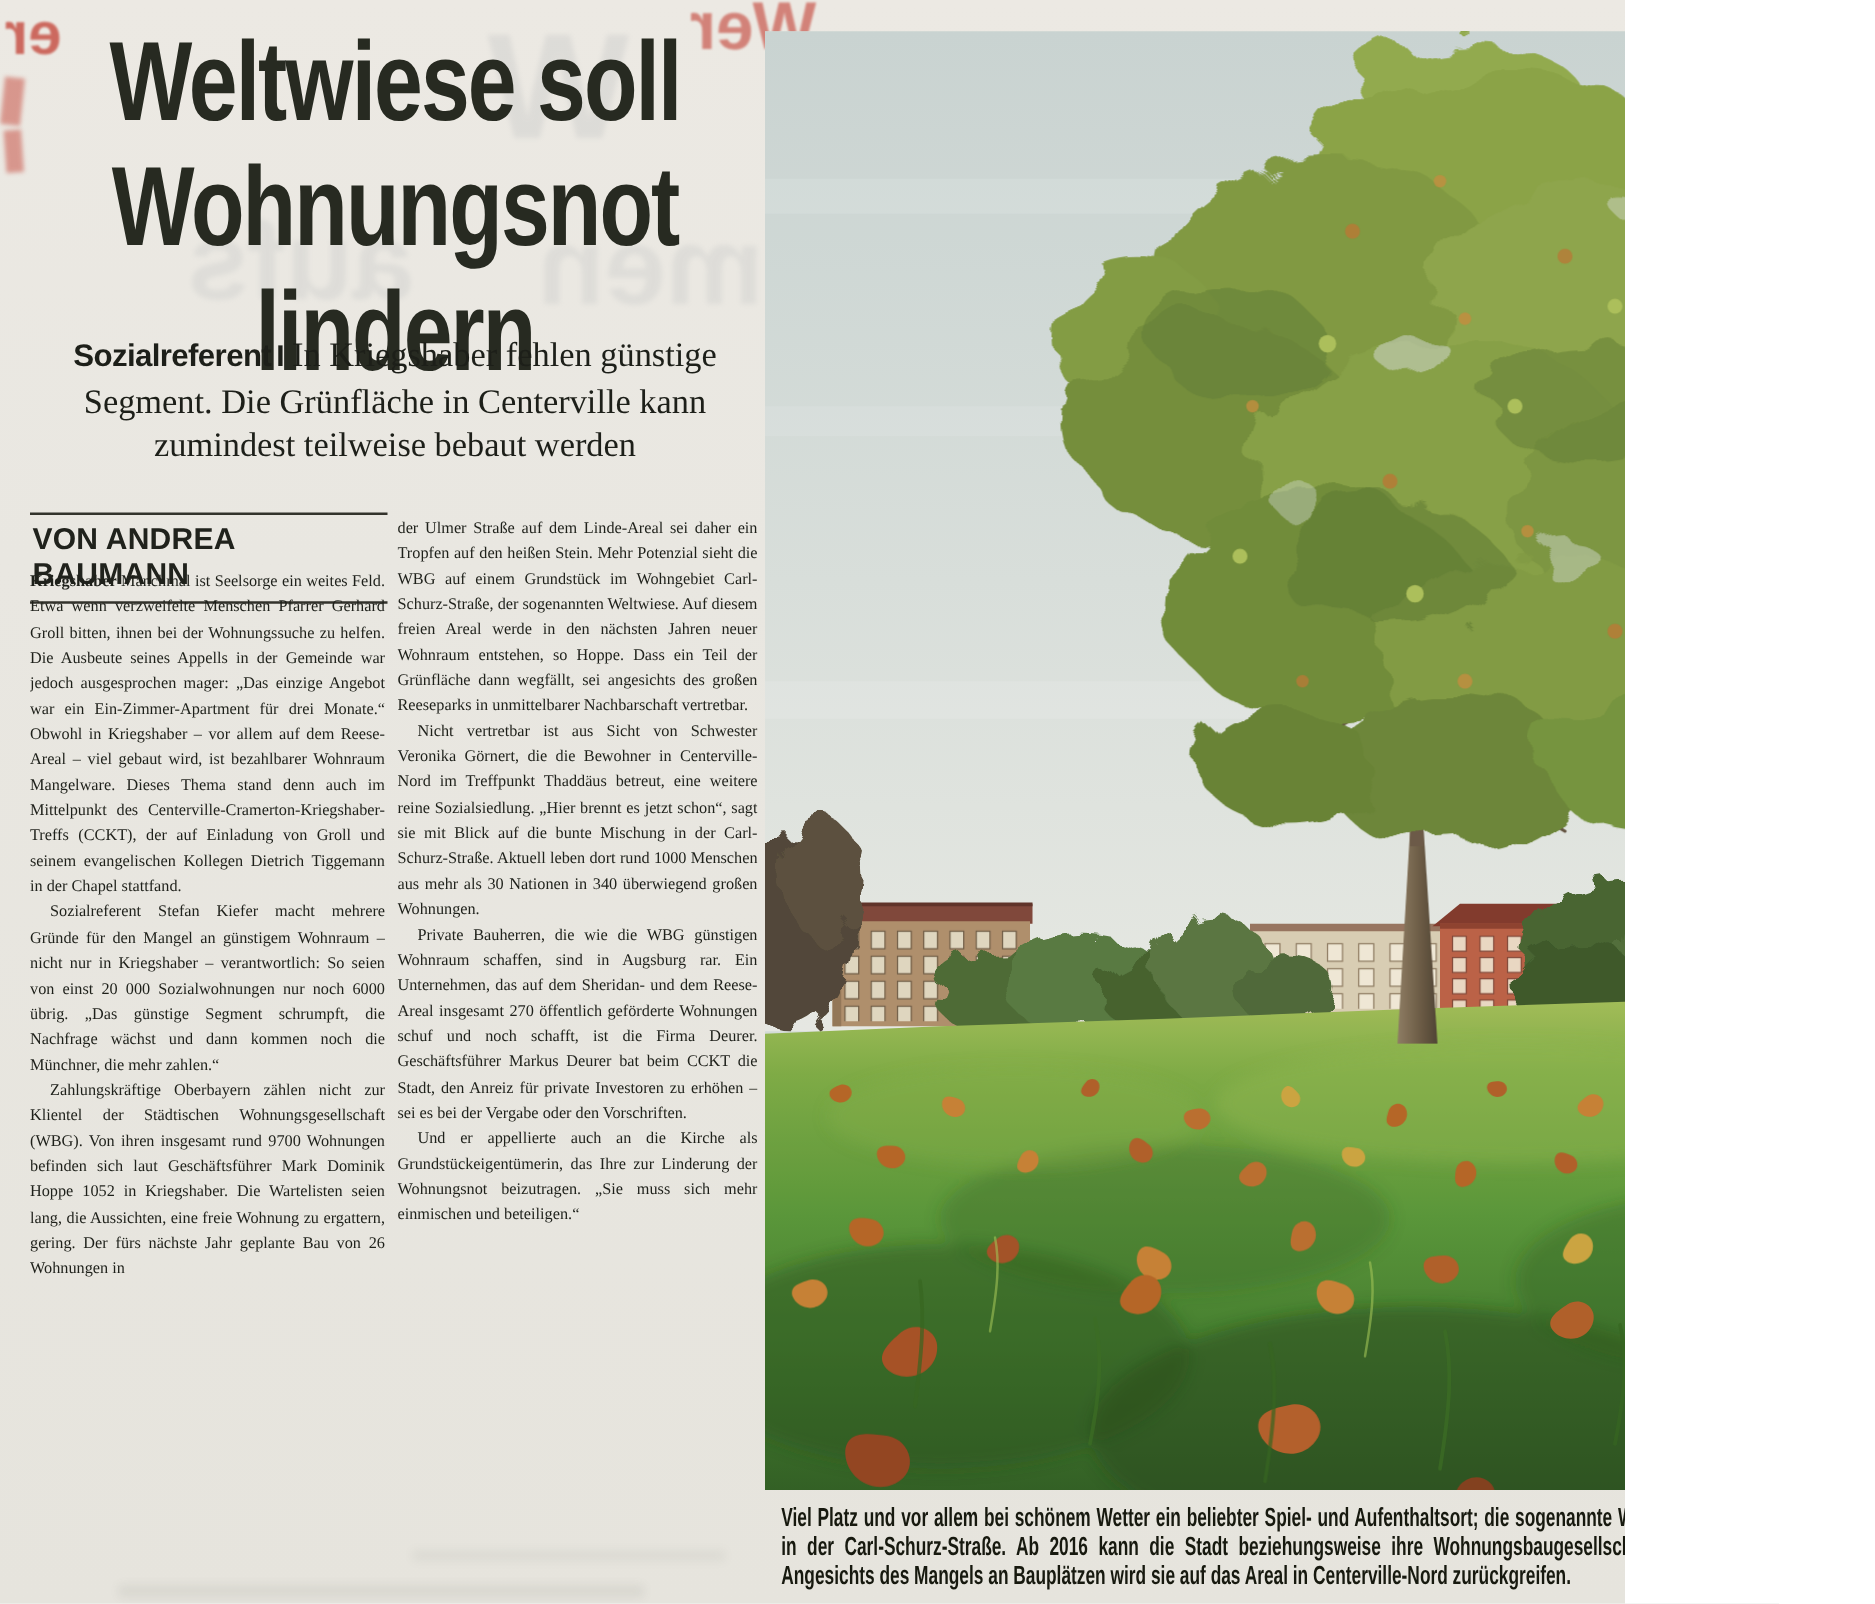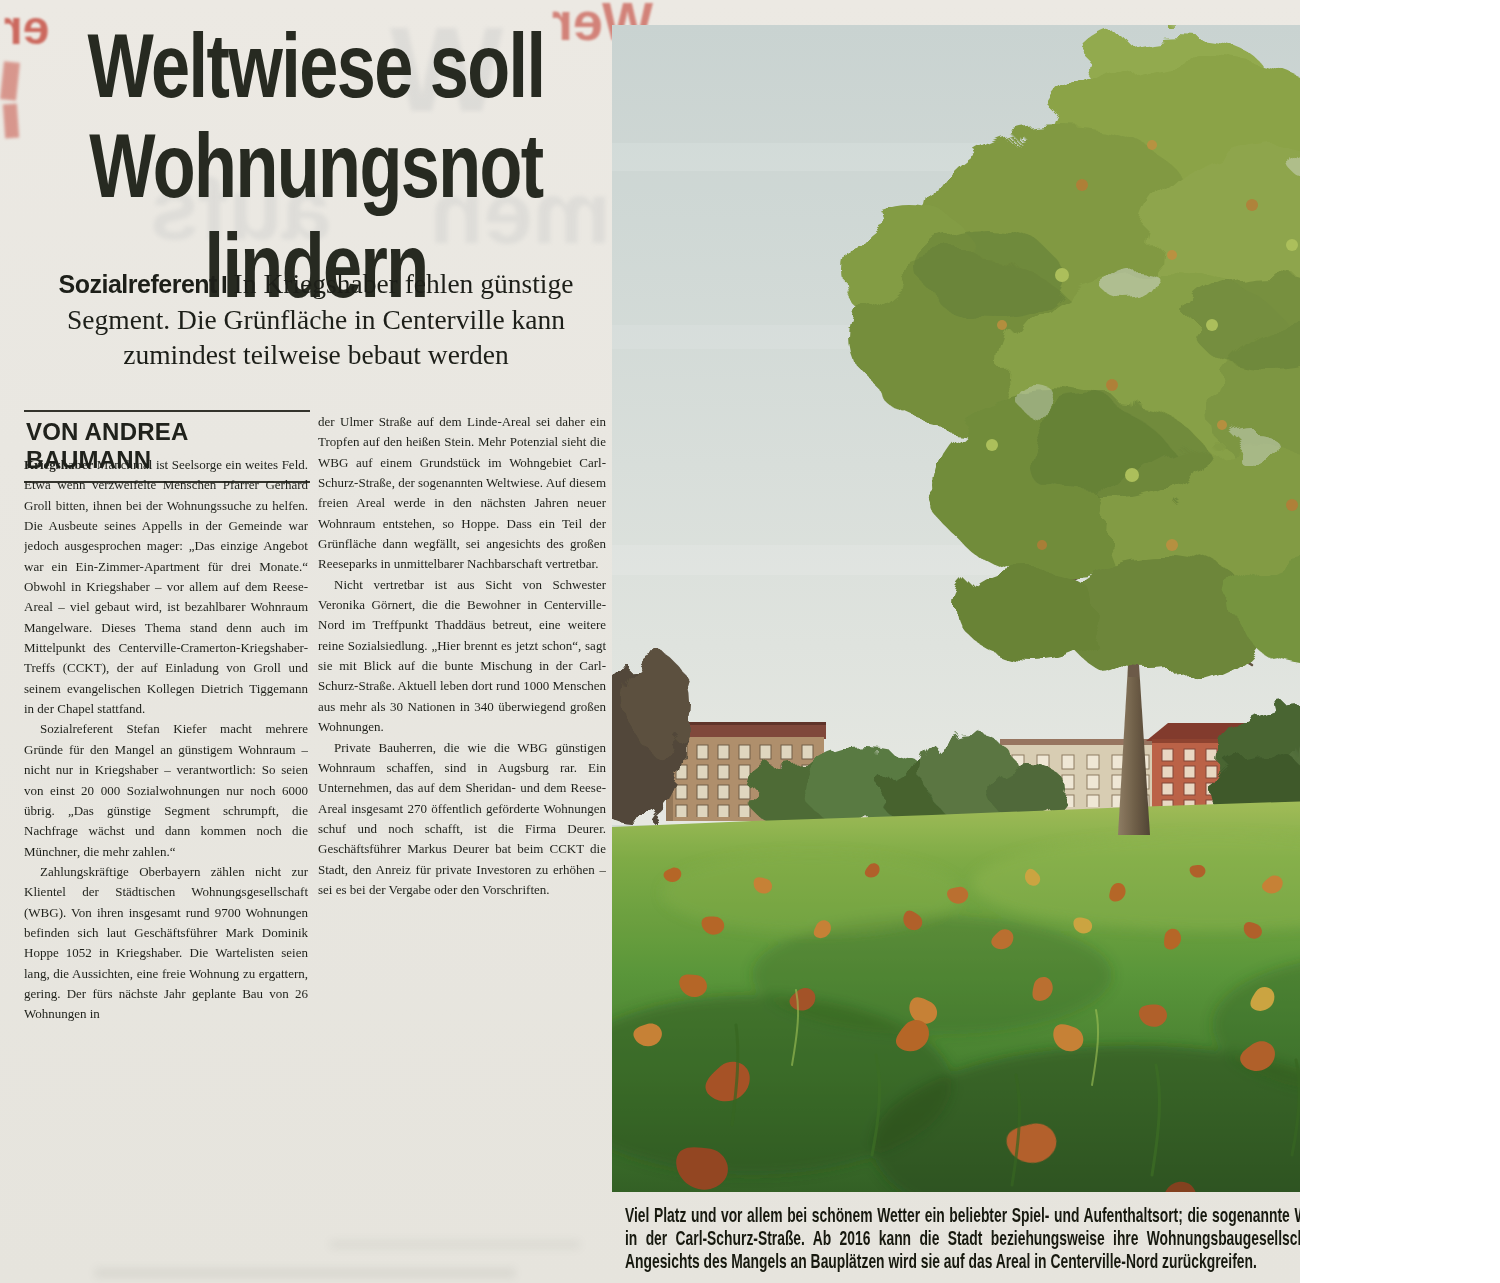--- a/index.html
+++ b/index.html
@@ -97,20 +97,21 @@
   <div class="col" id="col1">
     <p><span class="lead">Kriegshaber</span> <span>Manchmal ist Seelsorge ein weites Feld. Etwa wenn verzweifelte Menschen Pfarrer Gerhard Groll bitten, ihnen bei der Wohnungssuche zu helfen. Die Ausbeute seines Appells in der Gemeinde war jedoch ausgesprochen mager: „Das einzige Angebot war ein Ein-Zimmer-Apartment für drei Monate.“ Obwohl in Kriegshaber – vor allem auf dem Reese-Areal – viel gebaut wird, ist bezahlbarer Wohnraum Mangelware. Dieses Thema stand denn auch im Mittelpunkt des Centerville-Cramerton-Kriegshaber-Treffs (CCKT), der auf Einladung von Groll und seinem evangelischen Kollegen Dietrich Tiggemann in der Chapel stattfand.</span></p>
     <p class="ind">Sozialreferent Stefan Kiefer macht mehrere Gründe für den Mangel an günstigem Wohnraum – nicht nur in Kriegshaber – verantwortlich: So seien von einst 20 000 Sozialwohnungen nur noch 6000 übrig. „Das günstige Segment schrumpft, die Nachfrage wächst und dann kommen noch die Münchner, die mehr zahlen.“</p>
     <p class="ind">Zahlungskräftige Oberbayern zählen nicht zur Klientel der Städtischen Wohnungsgesellschaft (WBG). Von ihren insgesamt rund 9700 Wohnungen befinden sich laut Geschäftsführer Mark Dominik Hoppe 1052 in Kriegshaber. Die Wartelisten seien lang, die Aussichten, eine freie Wohnung zu ergattern, gering. Der fürs nächste Jahr geplante Bau von 26 Wohnungen in</p>
   </div>
 
   <div class="col" id="col2">
     <p>der Ulmer Straße auf dem Linde-Areal sei daher ein Tropfen auf den heißen Stein. Mehr Potenzial sieht die WBG auf einem Grundstück im Wohngebiet Carl-Schurz-Straße, der sogenannten Weltwiese. Auf diesem freien Areal werde in den nächsten Jahren neuer Wohnraum entstehen, so Hoppe. Dass ein Teil der Grünfläche dann wegfällt, sei angesichts des großen Reeseparks in unmittelbarer Nachbarschaft vertretbar.</p>
     <p class="ind">Nicht vertretbar ist aus Sicht von Schwester Veronika Görnert, die die Bewohner in Centerville-Nord im Treffpunkt Thaddäus betreut, eine weitere reine Sozialsiedlung. „Hier brennt es jetzt schon“, sagt sie mit Blick auf die bunte Mischung in der Carl-Schurz-Straße. Aktuell leben dort rund 1000 Menschen aus mehr als 30 Nationen in 340 überwiegend großen Wohnungen.</p>
     <p class="ind">Private Bauherren, die wie die WBG günstigen Wohnraum schaffen, sind in Augsburg rar. Ein Unternehmen, das auf dem Sheridan- und dem Reese-Areal insgesamt 270 öffentlich geförderte Wohnungen schuf und noch schafft, ist die Firma Deurer. Geschäftsführer Markus Deurer bat beim CCKT die Stadt, den Anreiz für private Investoren zu erhöhen – sei es bei der Vergabe oder den Vorschriften.</p>
+    <p class="ind">Und er appellierte auch an die Kirche als Grundstückeigentümerin, das Ihre zur Linderung der Wohnungsnot beizutragen. „Sie muss sich mehr einmischen und beteiligen.“</p>
   </div>
 
   <div id="photo">
     <svg width="882" height="1167" viewBox="0 0 882 1167" xmlns="http://www.w3.org/2000/svg">
       <defs>
         <linearGradient id="skyG" x1="0" y1="0" x2="0" y2="1">
           <stop offset="0" stop-color="#c7d2d0"></stop>
             <stop offset=".55" stop-color="#d7ddd9"></stop>
             <stop offset="1" stop-color="#e5e7e1"></stop>
         </linearGradient>

